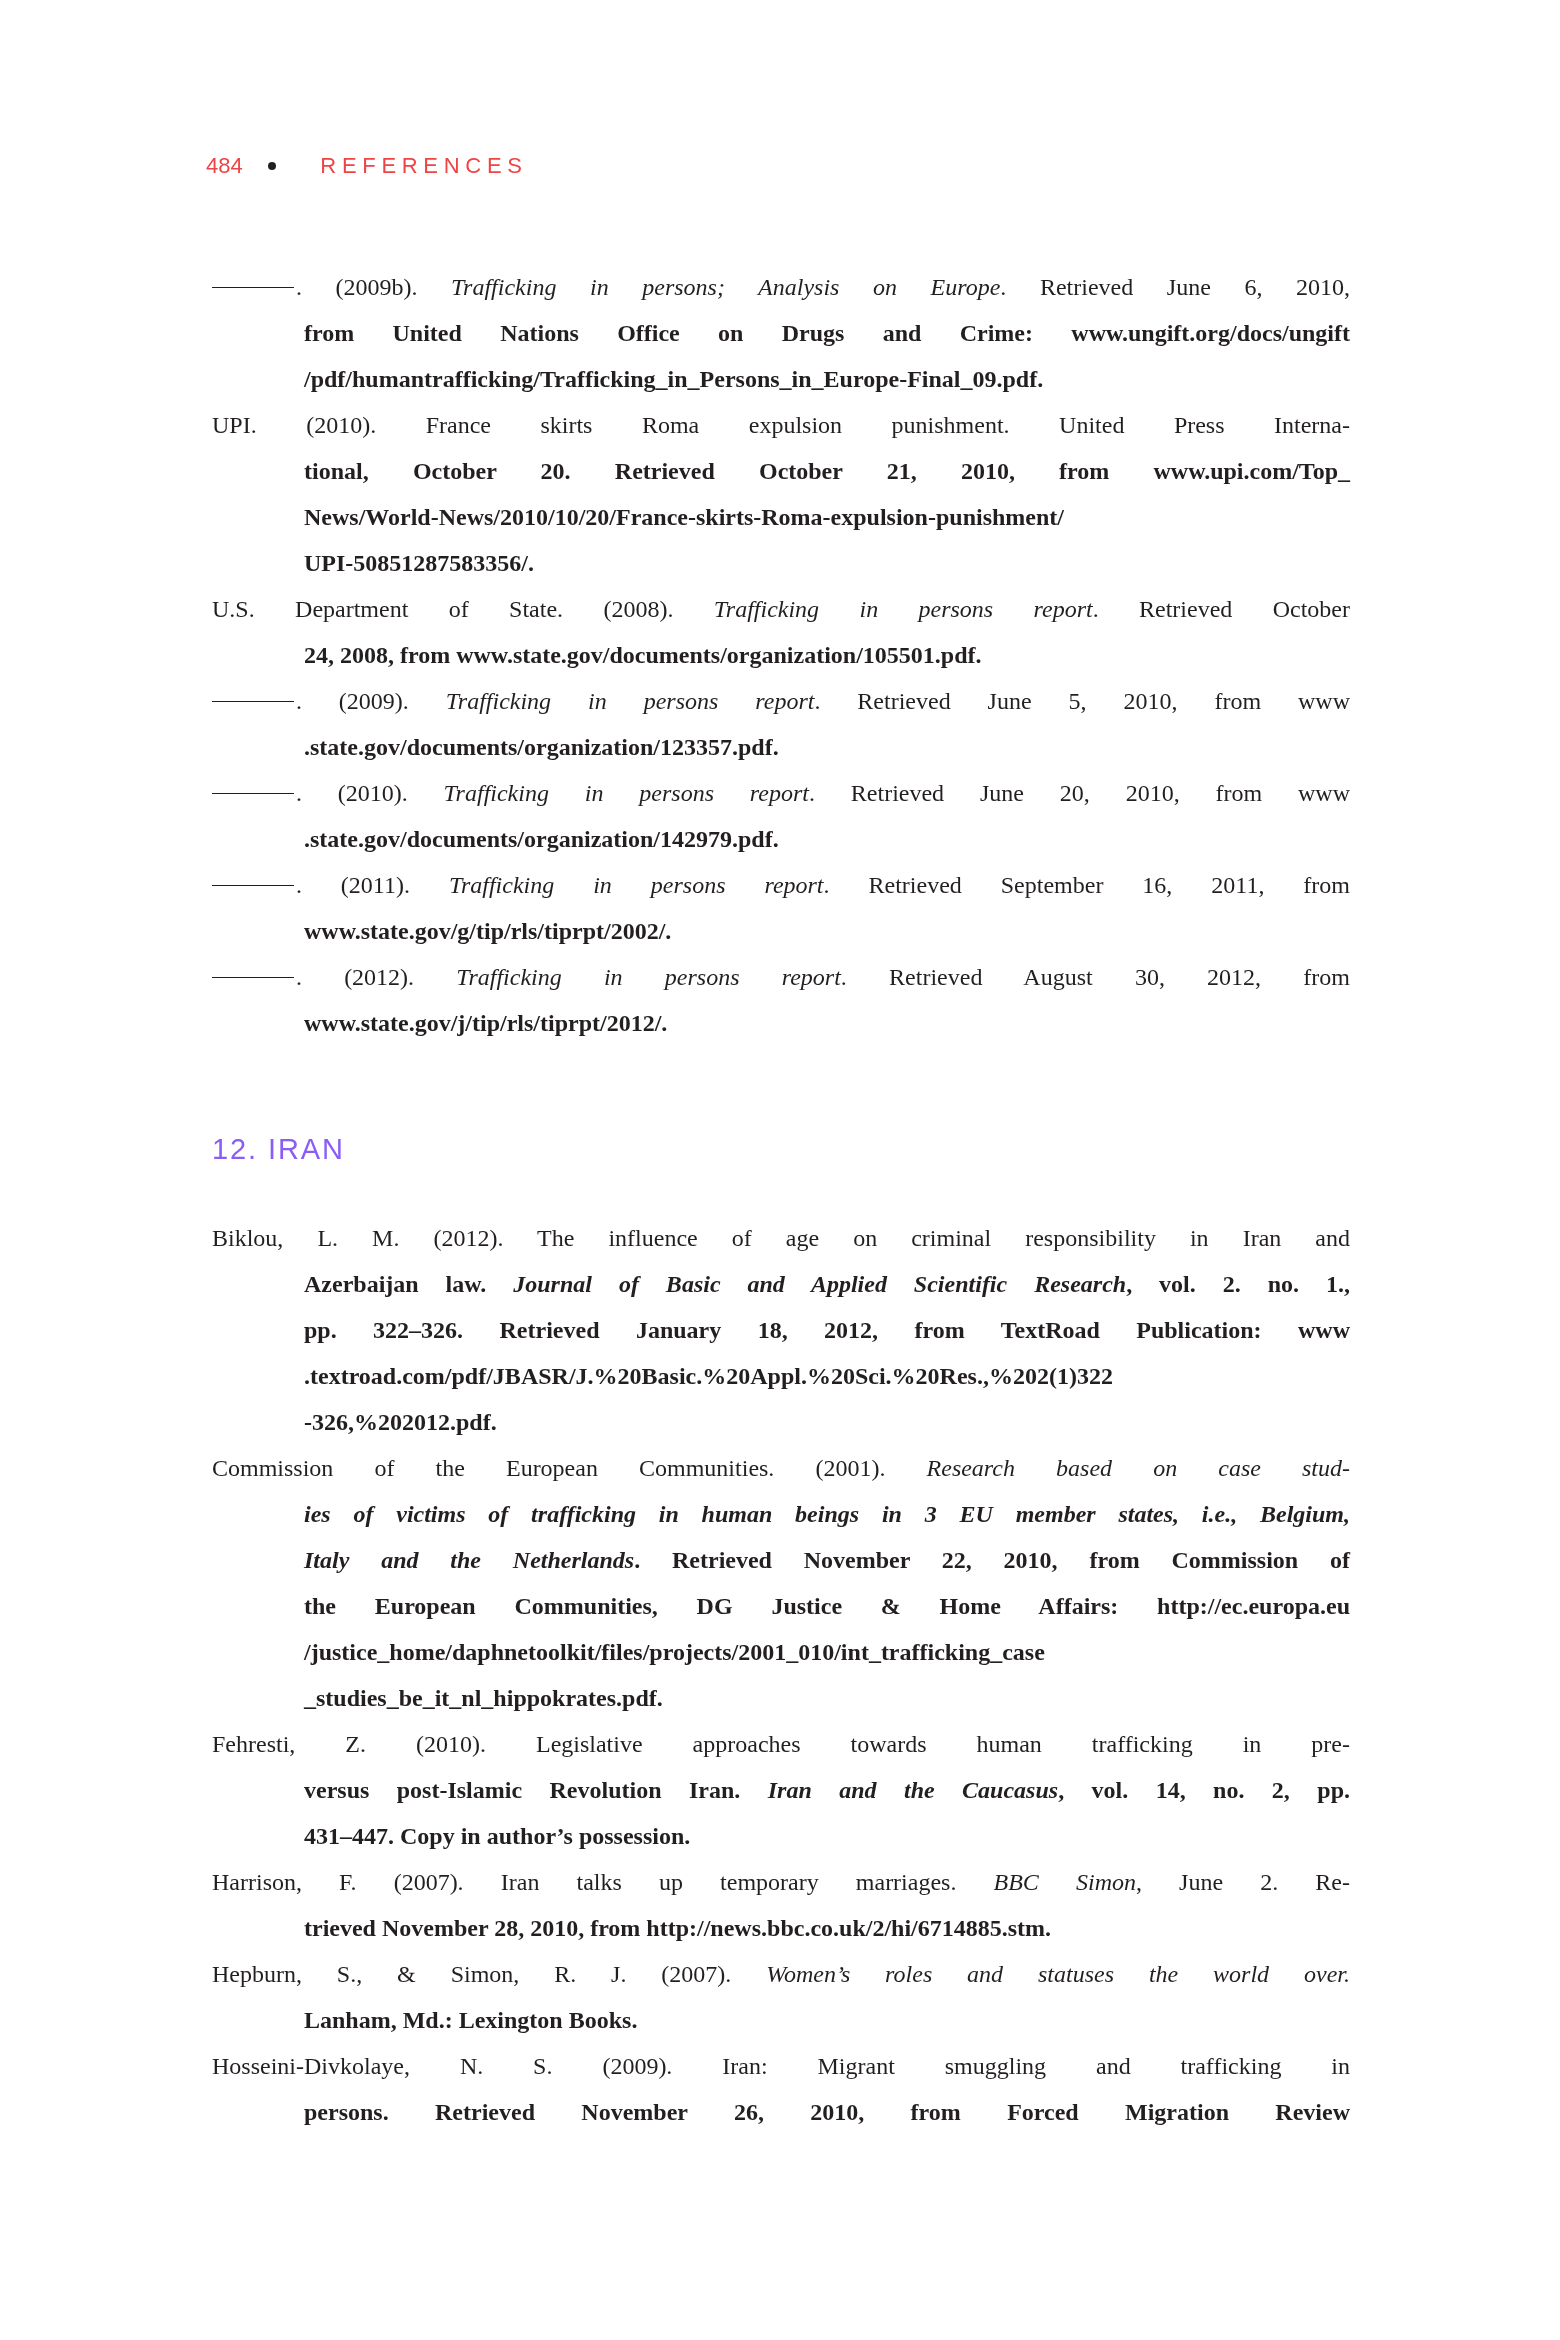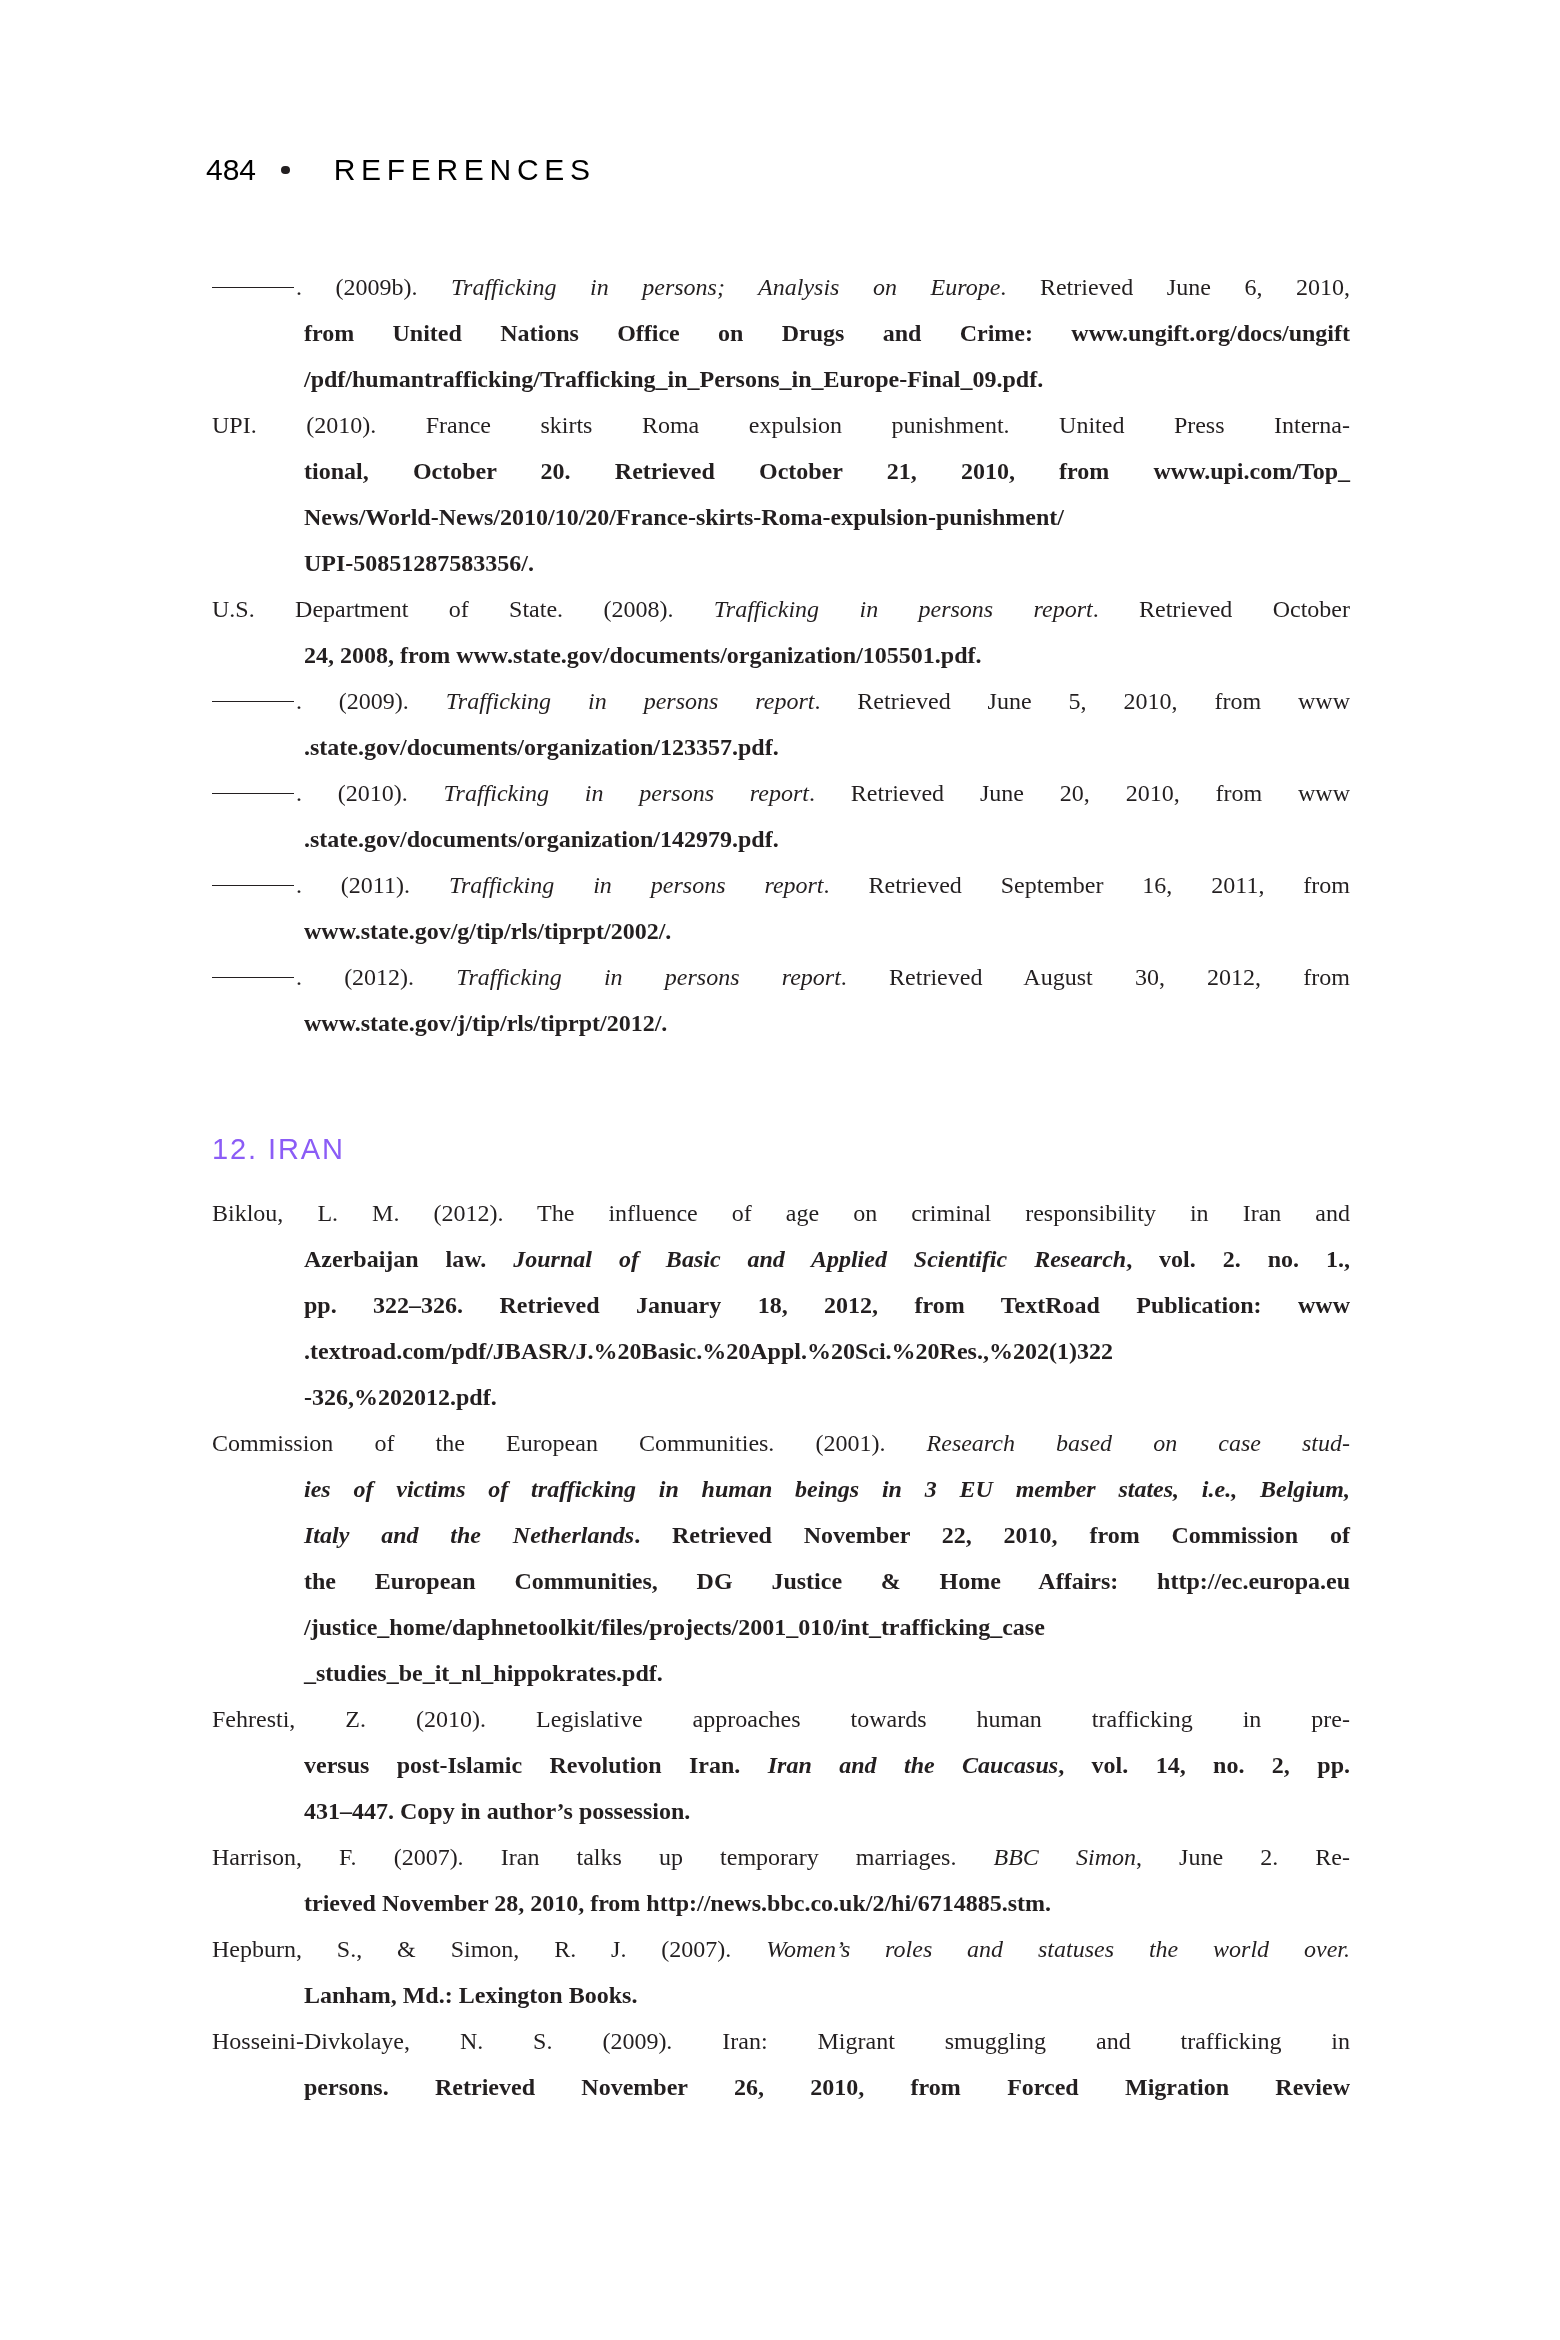--- a/index.html
+++ b/index.html
@@ -12,23 +12,23 @@
       height: 2341px;
       position: relative;
       overflow: hidden;
       color: #231f20;
     }
     .running-head {
       position: absolute;
       left: 206px;
       top: 153px;
       font-family: "Liberation Sans", sans-serif;
-      font-size: 30px;
+      font-size: 22px;
       letter-spacing: 1px;
-      color: #000000;
+      color: #ef4444;
       display: flex;
       align-items: center;
     }
     .running-head .page-num { letter-spacing: 0; }
     .running-head .bullet {
       display: inline-block;
       width: 8.6px; height: 8.6px;
       border-radius: 50%;
       background: #231f20;
       margin: 0 29px 0 25px;
@@ -73,21 +73,21 @@
     .section-heading {
       position: absolute;
       left: 212px;
       top: 1133px;
       font-family: "Liberation Sans", sans-serif;
       font-size: 29px;
       letter-spacing: 1.9px;
       color: #8b5cf6;
     }
     .refs2 {
-      top: 1190px;
+      top: 1215px;
     }
   </style>
 </head>
 <body>
 
 <div class="running-head">
   <span class="page-num">484</span>
   <span class="bullet"></span>
   <span class="section-title">REFERENCES</span>
 </div>

